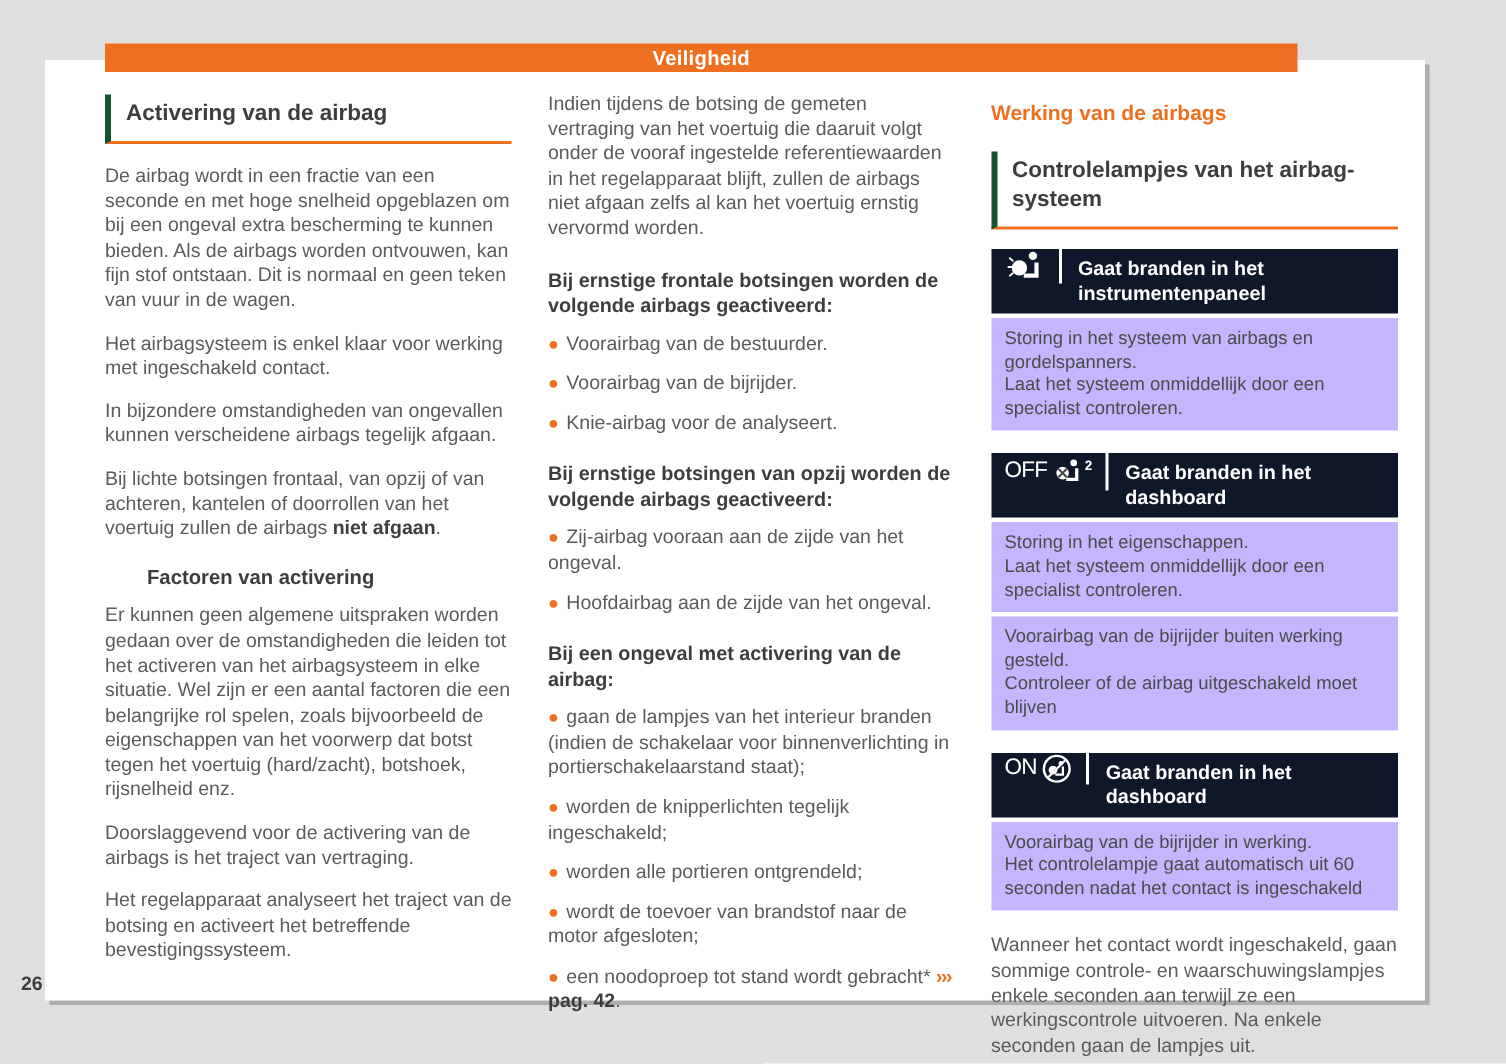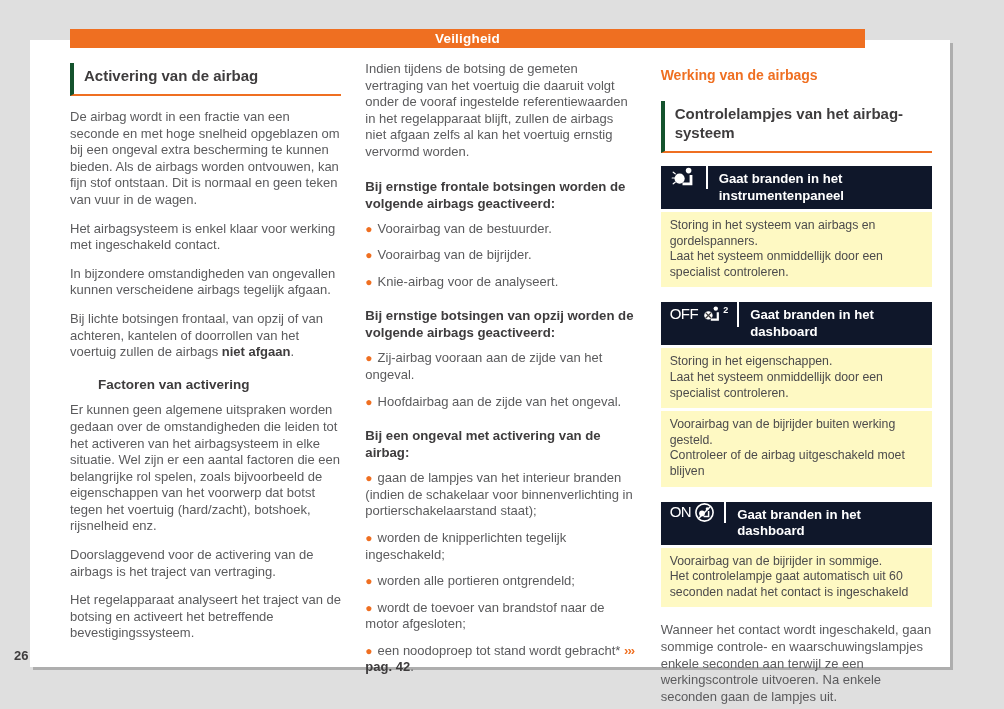--- a/index.html
+++ b/index.html
@@ -57,21 +57,21 @@
     padding:0 9px;border-right:2px solid #ffffff;color:#ffffff;
   }
   .ind-icon .kw{font-weight:normal;font-size:15px;letter-spacing:-.5px;}
   .ind-icon .sub{font-size:9px;font-weight:bold;align-self:flex-end;margin:0 0 8px -2px;}
   .ind-title{
     flex:1;display:flex;align-items:center;
     color:#ffffff;font-weight:bold;font-size:13.2px;line-height:16.5px;
     padding:5px 8px 5px 11px;
   }
   .note{
-    background:#fef9c3;color:#4c4b4c;
+    background:#c4b5fd;color:#4c4b4c;
     font-size:12.3px;line-height:15.6px;
     padding:6px 9px 7px 9px;margin-top:3px;
   }
   .closing{margin-top:14px;}
   .page-number{
     position:absolute;left:14px;top:648px;z-index:6;
     font-size:13px;font-weight:bold;color:#3e3c3d;
   }
 </style>
 </head>
@@ -183,21 +183,21 @@
             <path d="M14.6 9 v5.4 H9.6" fill="none" stroke="#fff" stroke-width="1.5"></path>
             <circle cx="8" cy="11.4" r="2.9" fill="#fff"></circle>
             <path d="M5 16 L16 5" stroke="#fff" stroke-width="1.4"></path>
           </svg>
         </div>
         <div class="ind-title">
             <span>Gaat branden in het dashboard</span>
           </div>
       </div>
       <div class="note">
-        <div>Voorairbag van de bijrijder in sommige.</div>
+        <div>Voorairbag van de bijrijder in werking.</div>
         <div>Het controlelampje gaat automatisch uit 60 seconden nadat het contact is ingeschakeld</div>
       </div>
     </div>
 
     <p class="closing">Wanneer het contact wordt ingeschakeld, gaan sommige controle- en waarschuwingslampjes enkele seconden aan terwijl ze een werkingscontrole uitvoeren. Na enkele seconden gaan de lampjes uit.</p>
   </div>
 </div>
 
 <div class="page-number">26</div>
 

